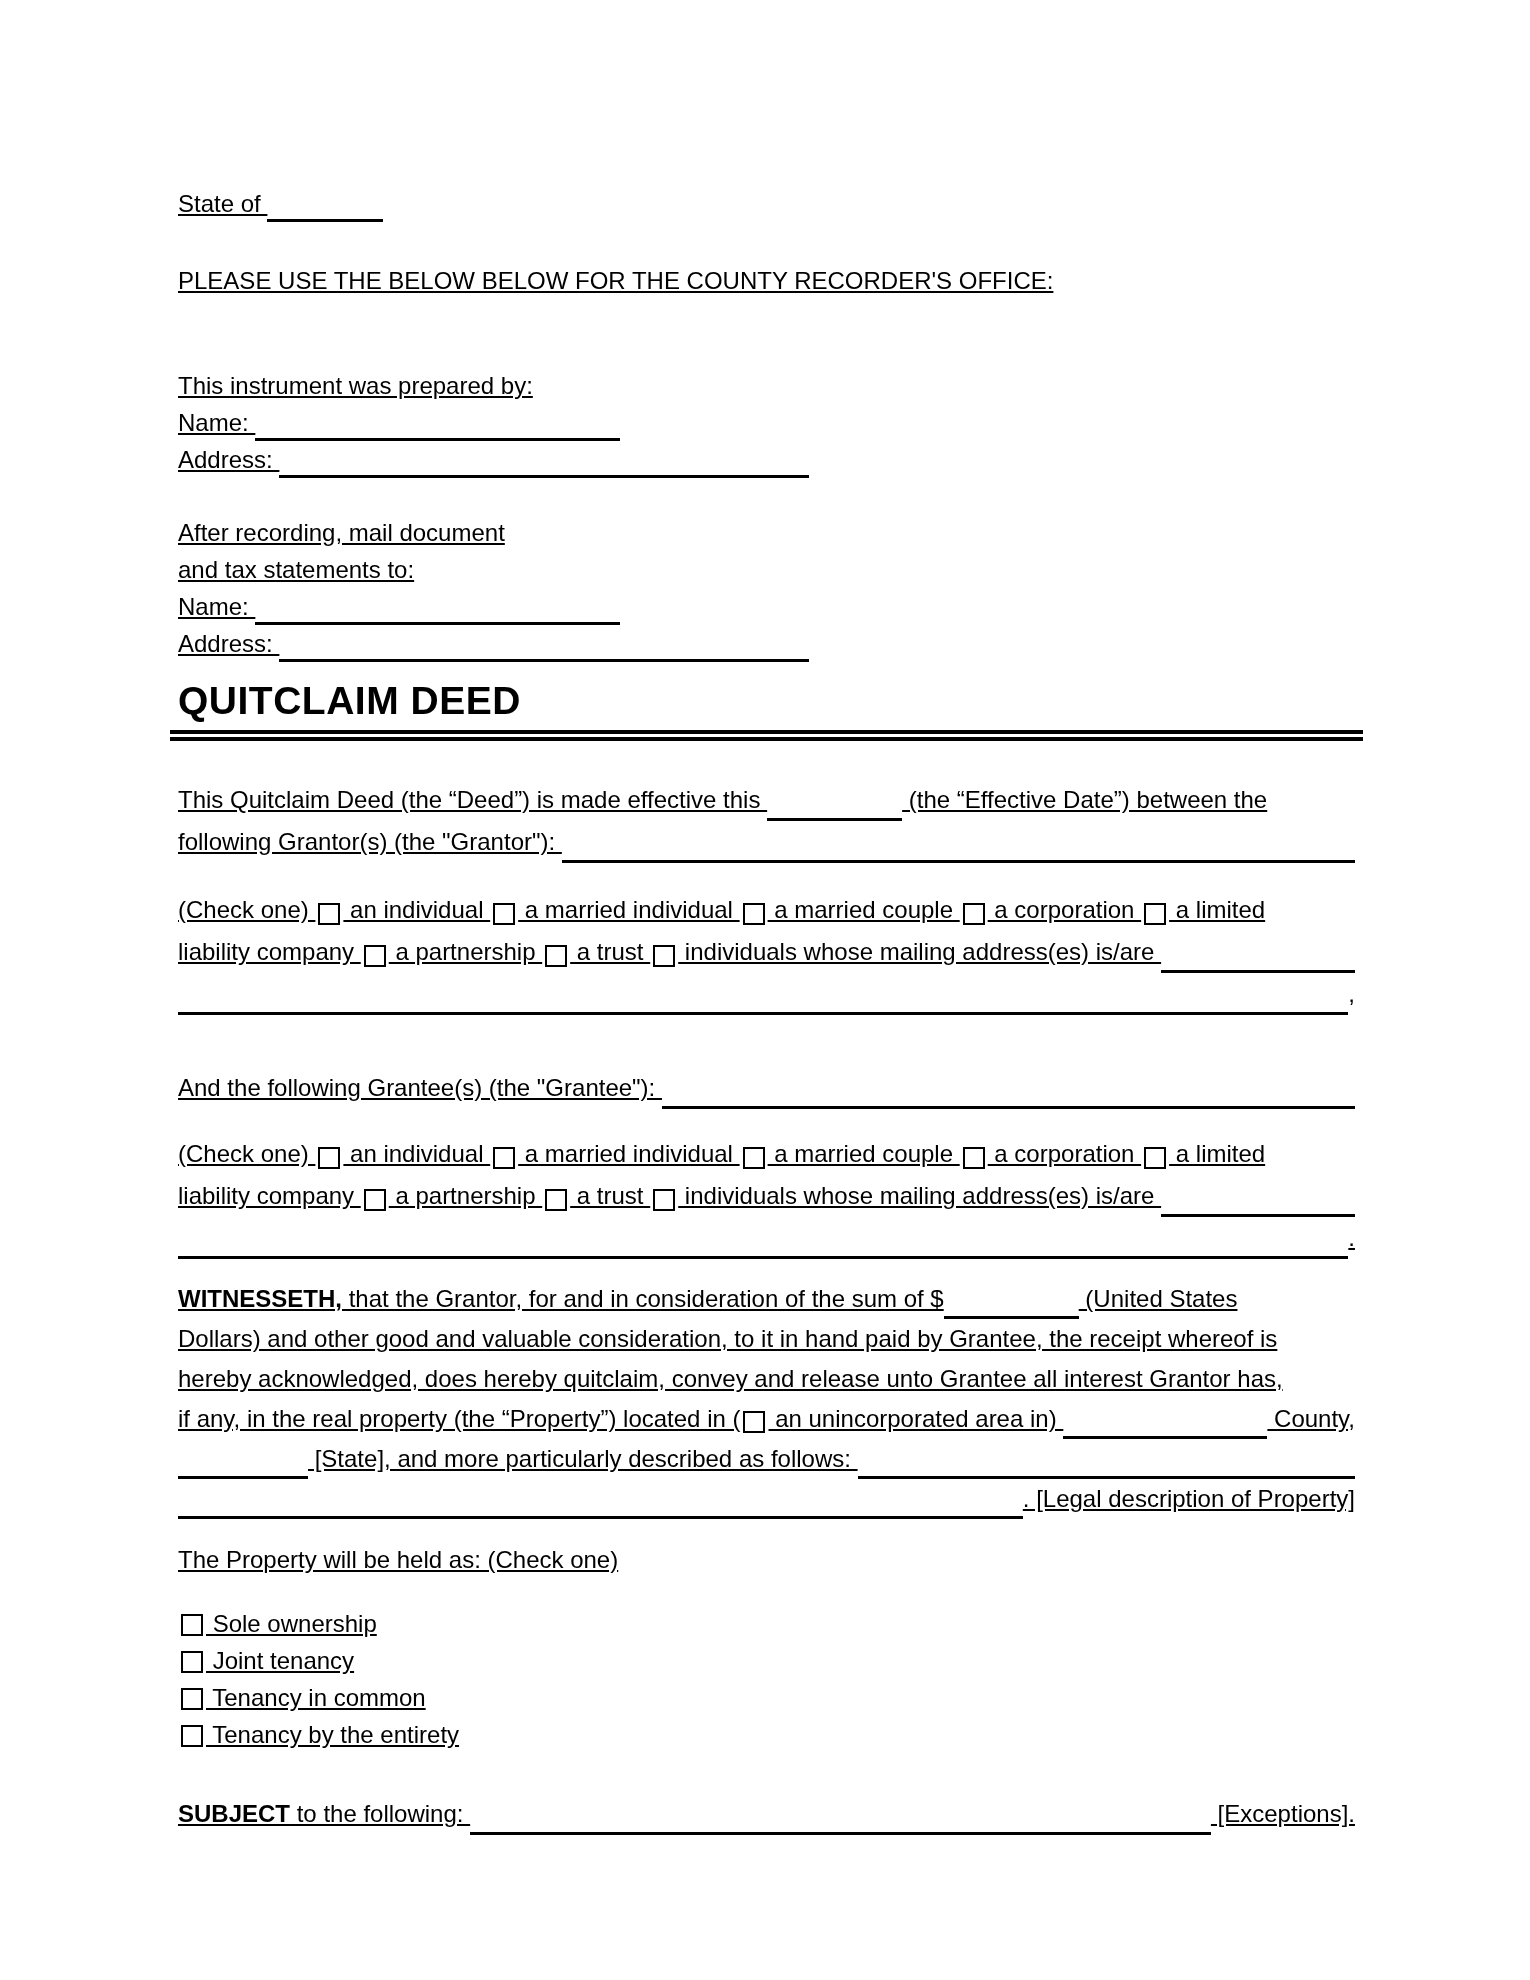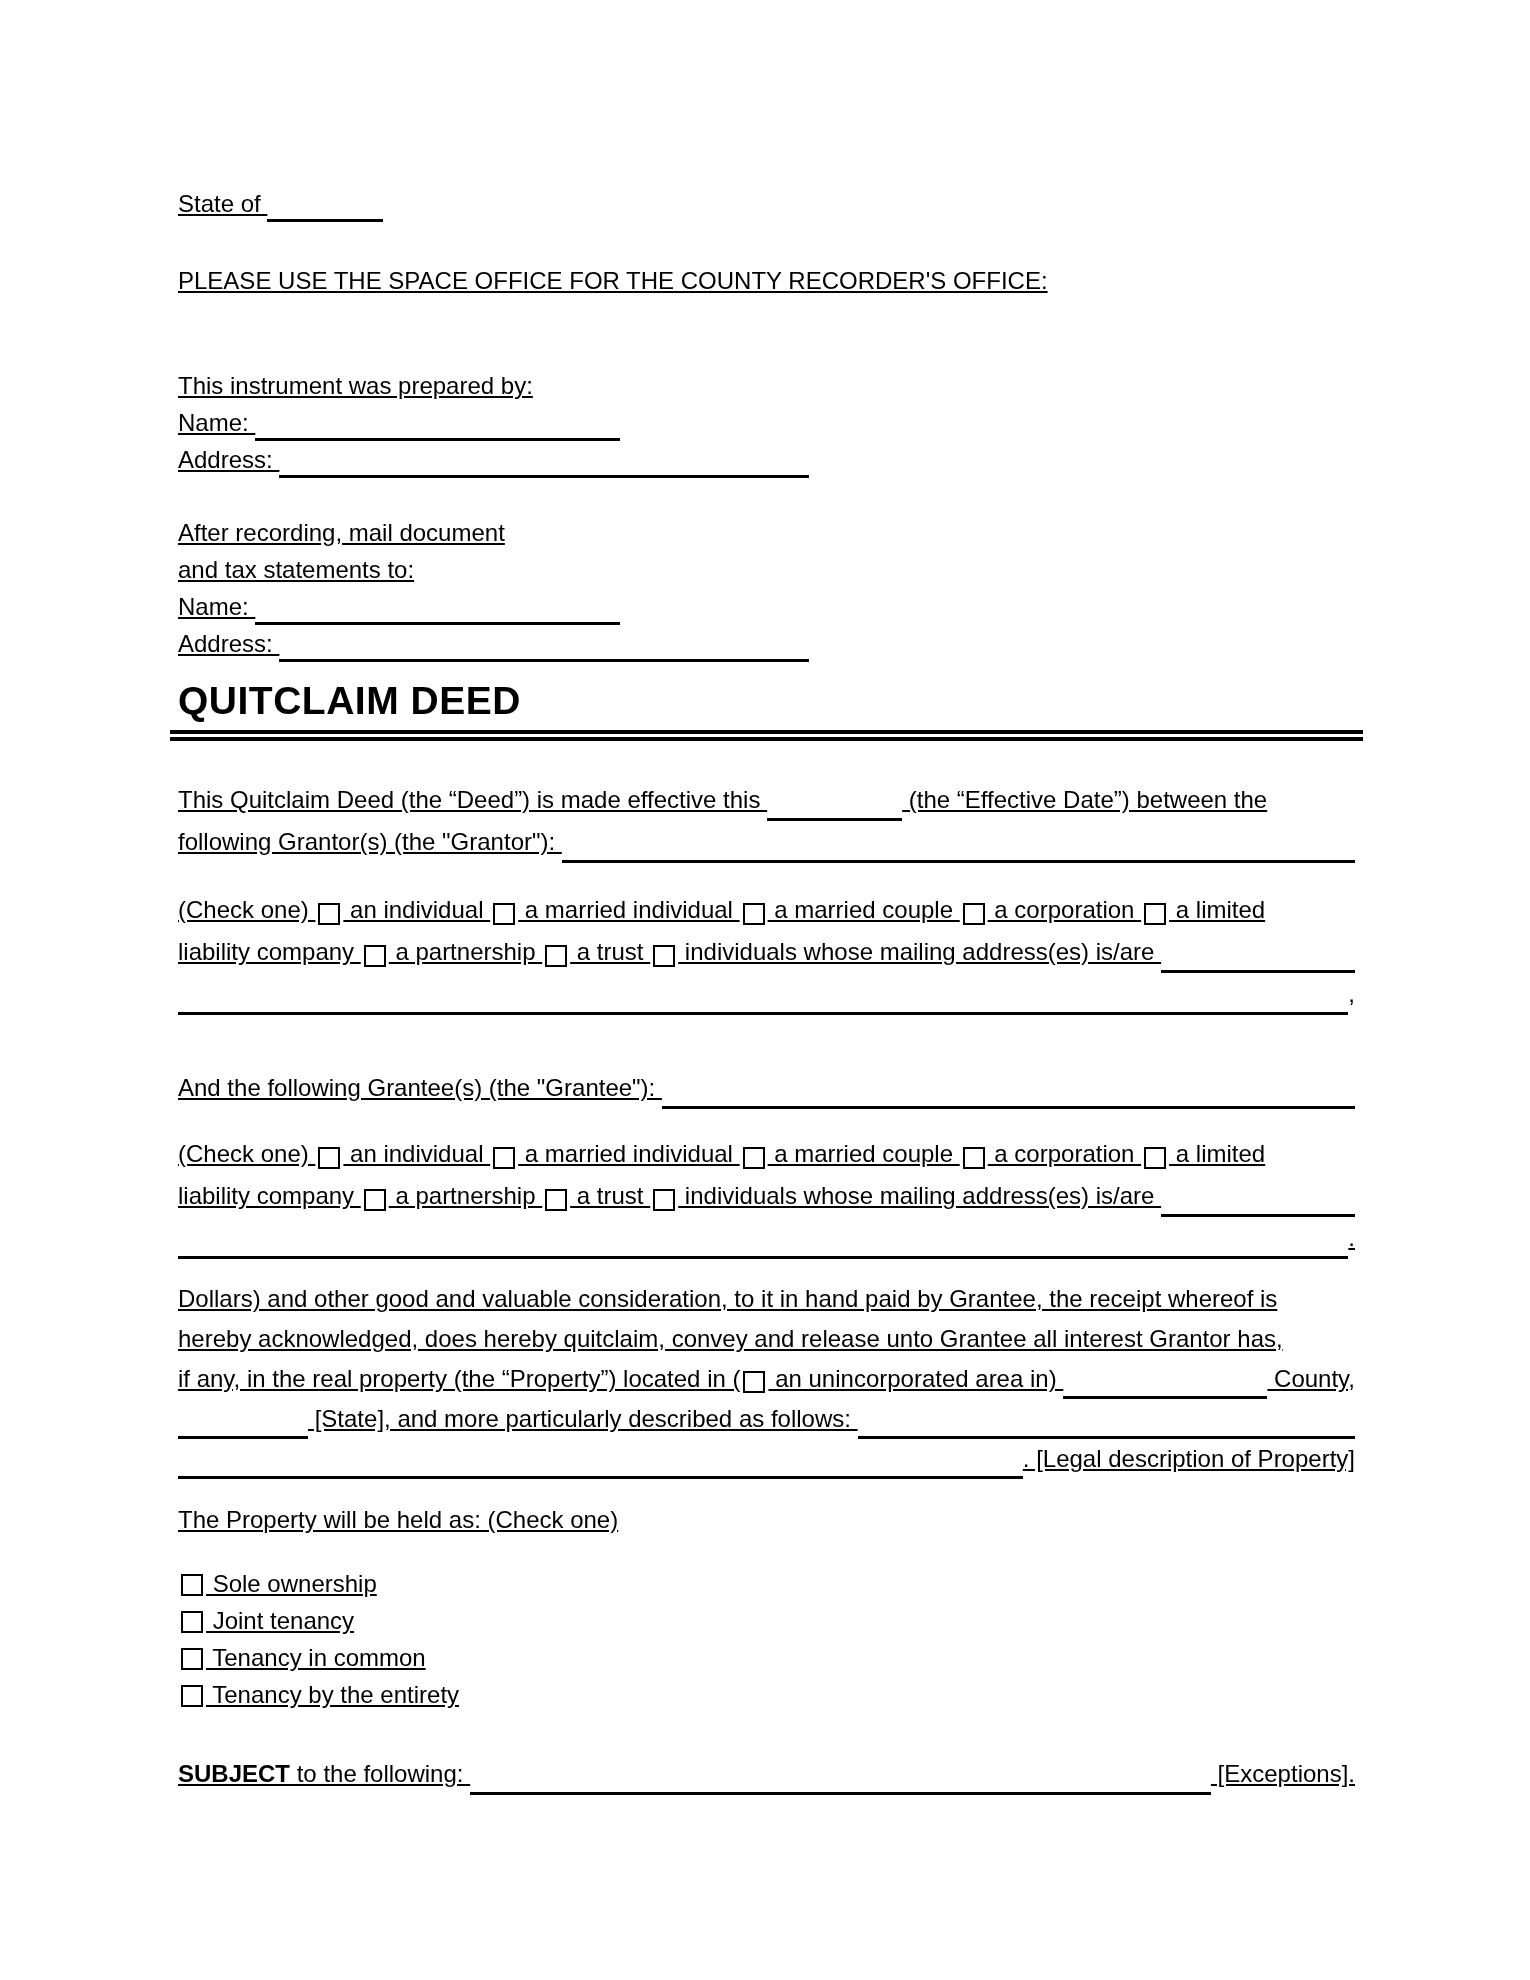--- a/index.html
+++ b/index.html
@@ -69,21 +69,21 @@
   #subject-line { margin-top: 40px; }
 </style>
 </head>
 <body>
 
 <div id="state-line" class="block">
     <div class="line"><span class="run">State of </span><span class="blank" style="width: 116px;"></span></div>
   </div>
 
 <div id="recorder-notice" class="block">
-    <div class="line"><span class="run">PLEASE USE THE SPACE OFFICE FOR THE COUNTY RECORDER'S OFFICE:</span></div>
+    <div class="line"><span class="run">PLEASE USE THE BELOW BELOW FOR THE COUNTY RECORDER'S OFFICE:</span></div>
   </div>
 
 <div id="prepared-by" class="block">
     <div class="line"><span class="run">This instrument was prepared by:</span></div>
     <div class="line"><span class="run">Name: </span><span class="blank" style="width: 365px;"></span></div>
     <div class="line"><span class="run">Address: </span><span class="blank" style="width: 530px;"></span></div>
   </div>
 
 <div id="mail-to" class="block">
     <div class="line"><span class="run">After recording, mail document</span></div>
@@ -110,20 +110,21 @@
     <div class="line"><span class="run">And the following Grantee(s) (the "Grantee"): </span><span class="blank fill"></span></div>
   </div>
 
 <div id="grantee-check" class="block body-lines">
     <div class="line"><span class="run">(Check one) </span><span class="checkbox"></span><span class="run"> an individual </span><span class="checkbox"></span><span class="run"> a married individual </span><span class="checkbox"></span><span class="run"> a married couple </span><span class="checkbox"></span><span class="run"> a corporation </span><span class="checkbox"></span><span class="run"> a limited</span></div>
     <div class="line"><span class="run">liability company </span><span class="checkbox"></span><span class="run"> a partnership </span><span class="checkbox"></span><span class="run"> a trust </span><span class="checkbox"></span><span class="run"> individuals whose mailing address(es) is/are </span><span class="blank fill"></span></div>
     <div class="line"><span class="blank fill"></span><span class="run">.</span></div>
   </div>
 
 <div id="witnesseth" class="block witnesseth-lines">
+    <div class="line"><span class="run bold">WITNESSETH,</span><span class="run"> that the Grantor, for and in consideration of the sum of $</span><span class="blank" style="width: 135px;"></span><span class="run"> (United States</span></div>
     <div class="line"><span class="run">Dollars) and other good and valuable consideration, to it in hand paid by Grantee, the receipt whereof is</span></div>
     <div class="line"><span class="run">hereby acknowledged, does hereby quitclaim, convey and release unto Grantee all interest Grantor has,</span></div>
     <div class="line"><span class="run">if any, in the real property (the “Property”) located in (</span><span class="checkbox"></span><span class="run"> an unincorporated area in) </span><span class="blank fill"></span><span class="run"> County,</span></div>
     <div class="line"><span class="blank" style="width: 130px;"></span><span class="run"> [State], and more particularly described as follows: </span><span class="blank fill"></span></div>
     <div class="line"><span class="blank fill"></span><span class="run">. [Legal description of Property]</span></div>
   </div>
 
 <div id="held-as" class="block body-lines">
     <div class="line"><span class="run">The Property will be held as: (Check one)</span></div>
   </div>

